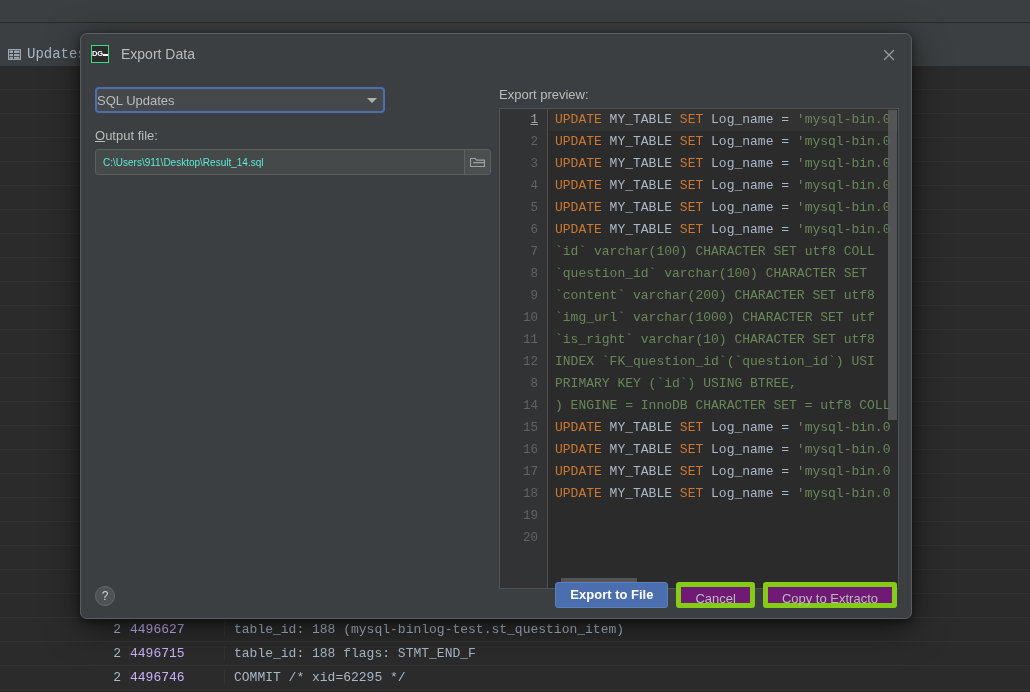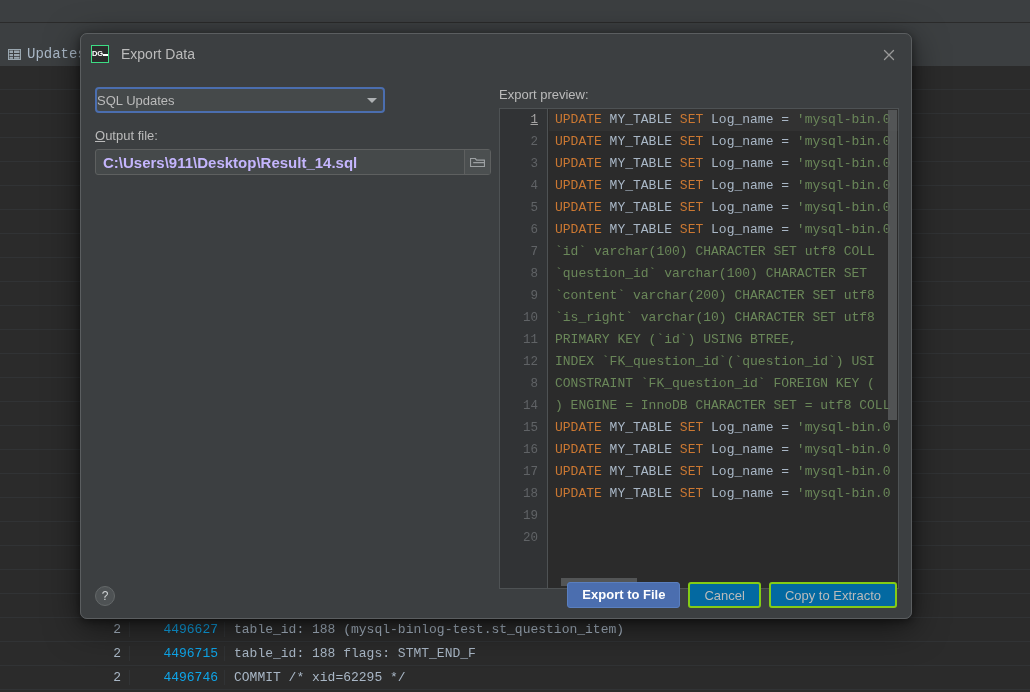--- a/index.html
+++ b/index.html
@@ -38,22 +38,22 @@
     box-sizing: border-box;
     display: flex; align-items: center;
     font-family: "Liberation Mono", monospace; font-size: 13px;
     color: #a9b7c6;
   }
   .bg-c1 {
     width: 130px; text-align: right; padding-right: 8px;
     box-sizing: border-box; border-right: 1px solid #313335; color: #a9b7c6;
   }
   .bg-c2 {
-    width: 95px; text-align: right; padding-right: 6px;
-    box-sizing: border-box; border-right: 1px solid #313335; color: #0ea5e9;
+    width: 95px; padding-right: 6px;
+    box-sizing: border-box; border-right: 1px solid #313335; color: #c4b5fd;
   }
   .bg-c3 { padding-left: 9px; color: #a9b7c6; white-space: nowrap; }
 
   
   #modal-shadow {
     position: absolute; left: 80px; top: 33px;
     width: 832px; height: 586px;
     border-radius: 7px;
     box-shadow: 0 8px 34px rgba(0,0,0,.55), 0 2px 9px rgba(0,0,0,.45);
     background: #3c3f41;
@@ -129,24 +129,24 @@
   }
 
   #outfile-block { margin-top: 15px; }
   #outfile-row {
     position: relative; width: 396px; height: 26px;
     background: #45494a; border: 1px solid #5e6060;
     border-radius: 3px; box-sizing: border-box;
     display: flex; align-items: center;
   }
   #outfile-input {
-    flex: 1; font-size: 15px; color: #c4b5fd;
+    flex: 1; font-size: 10px; color: #5eead4;
     padding-left: 7px; overflow: hidden; white-space: nowrap;
     background: transparent; border: none; outline: none;
-    font-family: "Liberation Sans", sans-serif; height: 100%; font-weight: bold;
+    font-family: "Liberation Sans", sans-serif; height: 100%;
   }
   #browse-btn {
     width: 26px; height: 100%;
     background: #4b4f50;
     border-left: 1px solid #5e6060;
     display: flex; align-items: center; justify-content: center;
     cursor: pointer; box-sizing: border-box;
   }
 
   
@@ -215,21 +215,21 @@
   }
   #btnbar {
     position: absolute; right: 14px; bottom: 10px;
     display: flex; gap: 8px; align-items: center;
   }
   .btn {
     height: 26px; padding: 0 14px;
     font-size: 13px; line-height: 24px;
     border-radius: 3px; box-sizing: border-box;
     cursor: pointer; white-space: nowrap;
-    background: #0369a1; border: 2px solid #84cc16; color: #bbbbbb;
+    background: #701a75; border: 5px solid #84cc16; color: #bbbbbb;
     font-family: "Liberation Sans", sans-serif;
   }
   .btn.primary {
     background: #4b6eaf; border: 1px solid #5a7fbf;
     color: #ffffff; font-weight: bold;
   }
 </style>
 </head>
 <body>
 
@@ -459,24 +459,24 @@
       <div id="code">
           <div class="cline cur"><span class="kw">UPDATE</span><span class="id"> MY_TABLE </span><span class="kw">SET</span><span class="id"> Log_name = </span><span class="str">'mysql-bin.0</span></div>
           <div class="cline"><span class="kw">UPDATE</span><span class="id"> MY_TABLE </span><span class="kw">SET</span><span class="id"> Log_name = </span><span class="str">'mysql-bin.0</span></div>
           <div class="cline"><span class="kw">UPDATE</span><span class="id"> MY_TABLE </span><span class="kw">SET</span><span class="id"> Log_name = </span><span class="str">'mysql-bin.0</span></div>
           <div class="cline"><span class="kw">UPDATE</span><span class="id"> MY_TABLE </span><span class="kw">SET</span><span class="id"> Log_name = </span><span class="str">'mysql-bin.0</span></div>
           <div class="cline"><span class="kw">UPDATE</span><span class="id"> MY_TABLE </span><span class="kw">SET</span><span class="id"> Log_name = </span><span class="str">'mysql-bin.0</span></div>
           <div class="cline"><span class="kw">UPDATE</span><span class="id"> MY_TABLE </span><span class="kw">SET</span><span class="id"> Log_name = </span><span class="str">'mysql-bin.0</span></div>
           <div class="cline"><span class="str">  `id` varchar(100) CHARACTER SET utf8 COLL</span></div>
           <div class="cline"><span class="str">  `question_id` varchar(100) CHARACTER SET</span></div>
           <div class="cline"><span class="str">  `content` varchar(200) CHARACTER SET utf8</span></div>
+          <div class="cline"><span class="str">  `img_url` varchar(1000) CHARACTER SET utf</span></div>
           <div class="cline"><span class="str">  `is_right` varchar(10) CHARACTER SET utf8</span></div>
+          <div class="cline"><span class="str">  INDEX `FK_question_id`(`question_id`) USI</span></div>
           <div class="cline"><span class="str">  PRIMARY KEY (`id`) USING BTREE,</span></div>
-          <div class="cline"><span class="str">  INDEX `FK_question_id`(`question_id`) USI</span></div>
-          <div class="cline"><span class="str">  CONSTRAINT `FK_question_id` FOREIGN KEY (</span></div>
           <div class="cline"><span class="str">) ENGINE = InnoDB CHARACTER SET = utf8 COLL</span></div>
           <div class="cline"><span class="kw">UPDATE</span><span class="id"> MY_TABLE </span><span class="kw">SET</span><span class="id"> Log_name = </span><span class="str">'mysql-bin.0</span></div>
           <div class="cline"><span class="kw">UPDATE</span><span class="id"> MY_TABLE </span><span class="kw">SET</span><span class="id"> Log_name = </span><span class="str">'mysql-bin.0</span></div>
           <div class="cline"><span class="kw">UPDATE</span><span class="id"> MY_TABLE </span><span class="kw">SET</span><span class="id"> Log_name = </span><span class="str">'mysql-bin.0</span></div>
           <div class="cline"><span class="kw">UPDATE</span><span class="id"> MY_TABLE </span><span class="kw">SET</span><span class="id"> Log_name = </span><span class="str">'mysql-bin.0</span></div>
           <div class="cline"></div>
         </div>
       <div id="vscroll"></div>
       <div id="hscroll-track">
         <div id="hscroll"></div>

